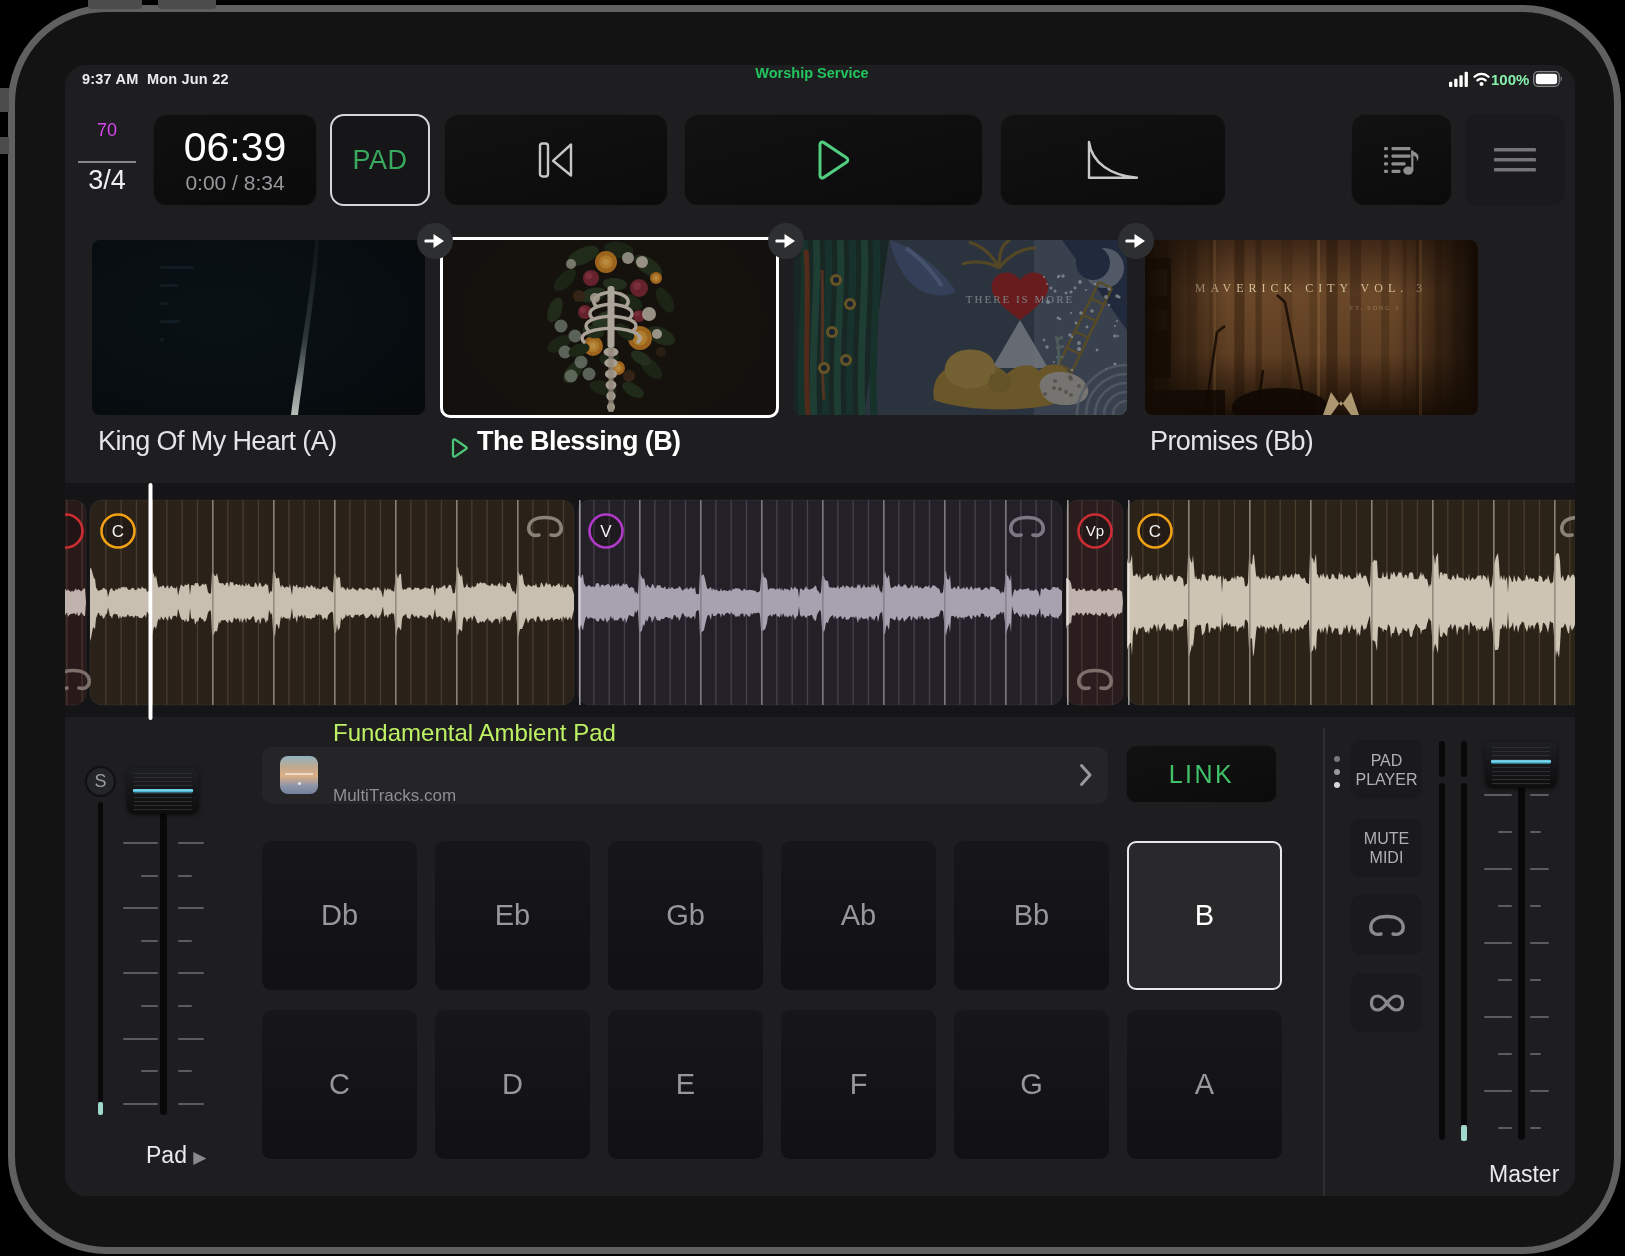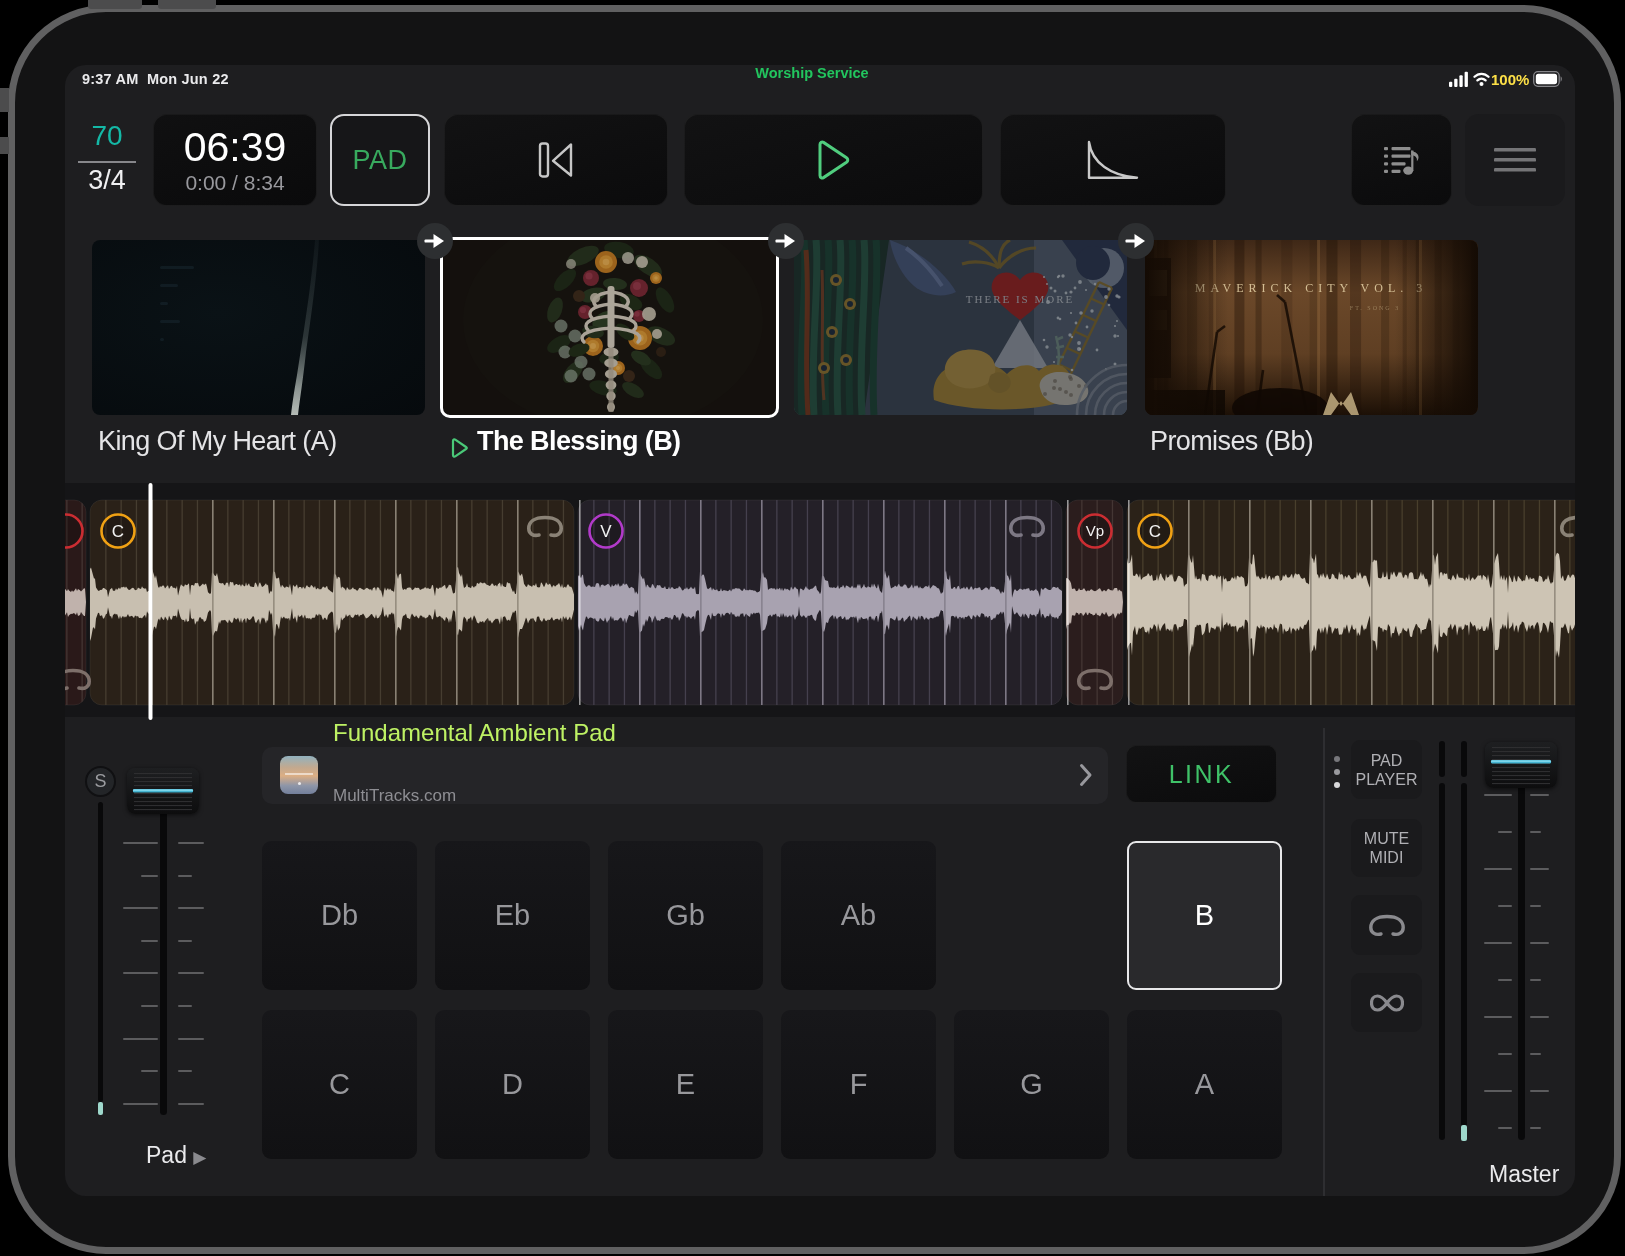--- a/index.html
+++ b/index.html
@@ -27,27 +27,27 @@
           <rect x="15.6" y="0.8" width="3.3" height="15.2" rx="1"></rect>
         </g>
       </svg></div>
     <div class="abs" style="left:1408px;top:6px"><svg width="17" height="16" viewBox="0 0 17 16" style="">
         <g stroke="#ffffff" fill="none" stroke-linecap="round">
           <path d="M1.5,5.8 C5.5,1.8 11.5,1.8 15.5,5.8" stroke-width="2.3"></path>
           <path d="M4.4,9.4 C6.8,7.1 10.2,7.1 12.6,9.4" stroke-width="2.3"></path>
         </g>
         <circle cx="8.5" cy="13" r="2" fill="#fff"></circle>
       </svg></div>
-    <div class="abs" style="left:1426px;top:6px;font-size:15px;font-weight:bold;color:#fde047">100%</div>
+    <div class="abs" style="left:1426px;top:6px;font-size:15px;font-weight:bold;color:#86efac">100%</div>
     <div class="abs" style="left:1468px;top:6px"><svg width="30" height="16" viewBox="0 0 30 16" style="">
         <rect x="0.7" y="0.7" width="25.5" height="14.6" rx="4.2" fill="none" stroke="#86868a" stroke-width="1.3"></rect>
         <rect x="2.8" y="2.8" width="21.3" height="10.4" rx="2.6" fill="#ffffff"></rect>
         <path d="M27.6,5.3 C29.2,6 29.2,10 27.6,10.7 Z" fill="#86868a"></path>
       </svg></div>
-    <div class="abs" style="left:10px;top:55px;width:64px;text-align:center;font-size:28px;color:#14b8a6">70</div>
+    <div class="abs" style="left:10px;top:55px;width:64px;text-align:center;font-size:18px;color:#d946ef">70</div>
     <div class="abs" style="left:13px;top:96px;width:58px;height:2px;background:#87878b"></div>
     <div class="abs" style="left:10px;top:100px;width:64px;text-align:center;font-size:27px;color:#f0f0f2">3/4</div>
     <div class="btn" style="left:88px;top:49px;width:164px;height:92px;flex-direction:column;background:linear-gradient(160deg,#101011,#0a0a0b)">
       <div style="font-size:41px;color:#fff;margin-top:-2px">06:39</div>
       <div style="font-size:21px;color:#98989d;margin-top:0px">0:00 / 8:34</div>
     </div>
     <div class="btn" style="left:265px;top:49px;width:100px;height:92px;border:2px solid #d6d6d8;background:#161618">
       <span style="font-size:27px;color:#38aa5e;letter-spacing:0.5px">PAD</span>
     </div>
     <div class="btn" style="left:379px;top:49px;width:224px;height:92px">
@@ -638,20 +638,21 @@
     <div class="abs" style="left:1014px;top:698px"><svg width="14" height="24" viewBox="0 0 14 24" style="">
         <path d="M2.5,2.5 L11,12 L2.5,21.5" fill="none" stroke="#98989d" stroke-width="3" stroke-linecap="round" stroke-linejoin="round"></path>
       </svg></div>
     <div class="btn" style="left:1061px;top:680px;width:151px;height:58px;border-radius:10px">
       <span style="font-size:25px;color:#3fc268;letter-spacing:2.5px">LINK</span>
     </div>
     <div class="pad" style="left:370px;top:776px;">Eb</div>
     <div class="pad" style="left:197px;top:776px;">Db</div>
     <div class="pad" style="left:543px;top:776px;">Gb</div>
     <div class="pad" style="left:716px;top:776px;">Ab</div>
+    <div class="pad" style="left:889px;top:776px;">Bb</div>
     <div class="pad" style="left:1062px;top:776px;border:2px solid #e8e8ea;background:#29292c;color:#fff;">B</div>
     <div class="pad" style="left:197px;top:945px">C</div>
     <div class="pad" style="left:370px;top:945px">D</div>
     <div class="pad" style="left:543px;top:945px">E</div>
     <div class="pad" style="left:716px;top:945px">F</div>
     <div class="pad" style="left:889px;top:945px">G</div>
     <div class="pad" style="left:1062px;top:945px">A</div>
     <div class="abs" style="left:1258px;top:663px;width:1.5px;height:468px;background:#2e2e31"></div>
     <div class="abs" style="left:1269px;top:691px;width:6px;height:6px;border-radius:50%;background:#77777b"></div>
     <div class="abs" style="left:1269px;top:704px;width:6px;height:6px;border-radius:50%;background:#9a9a9e"></div>

